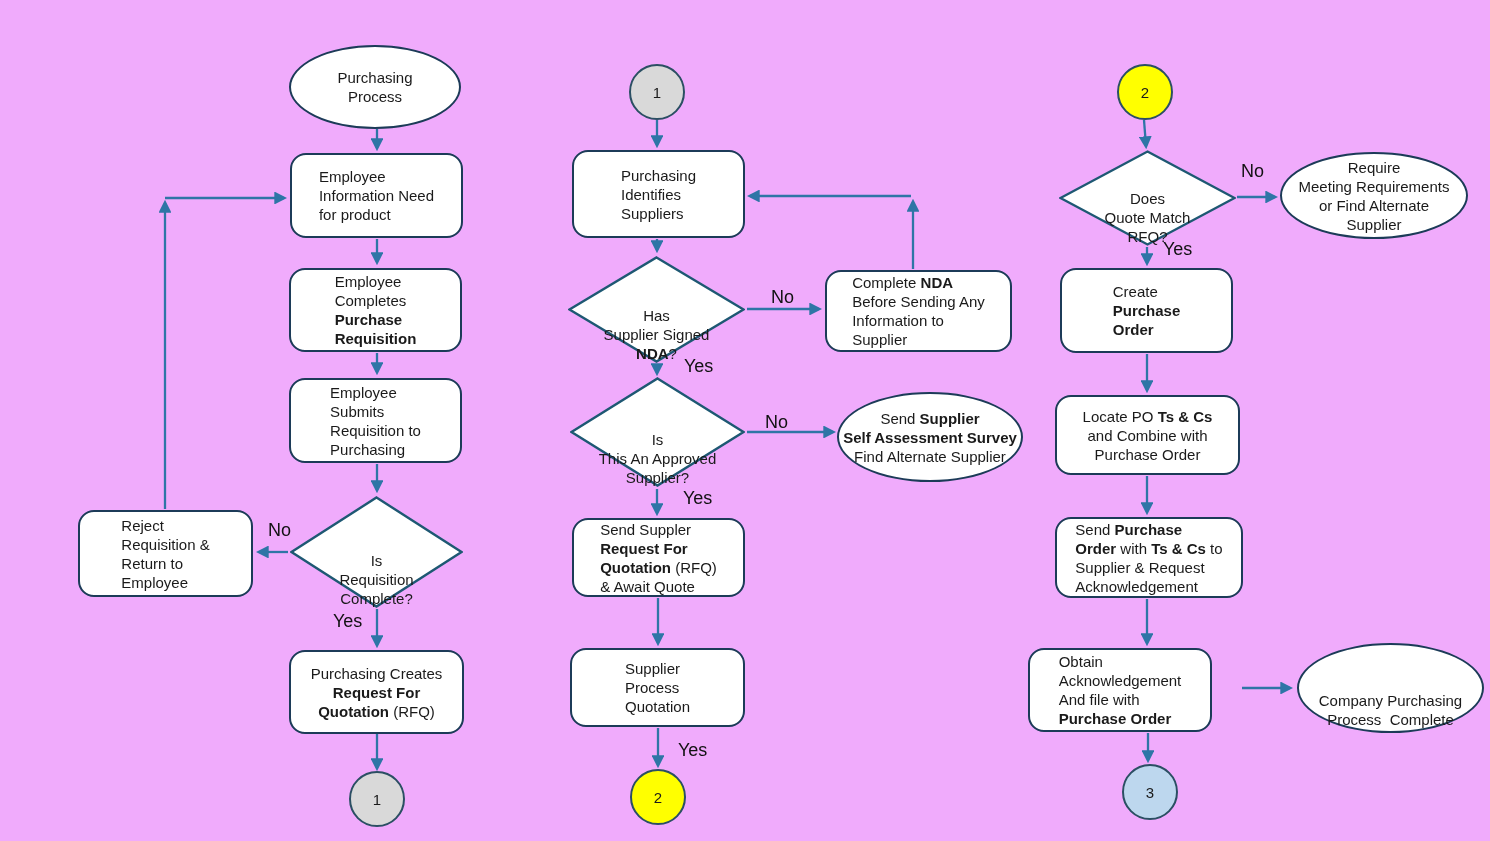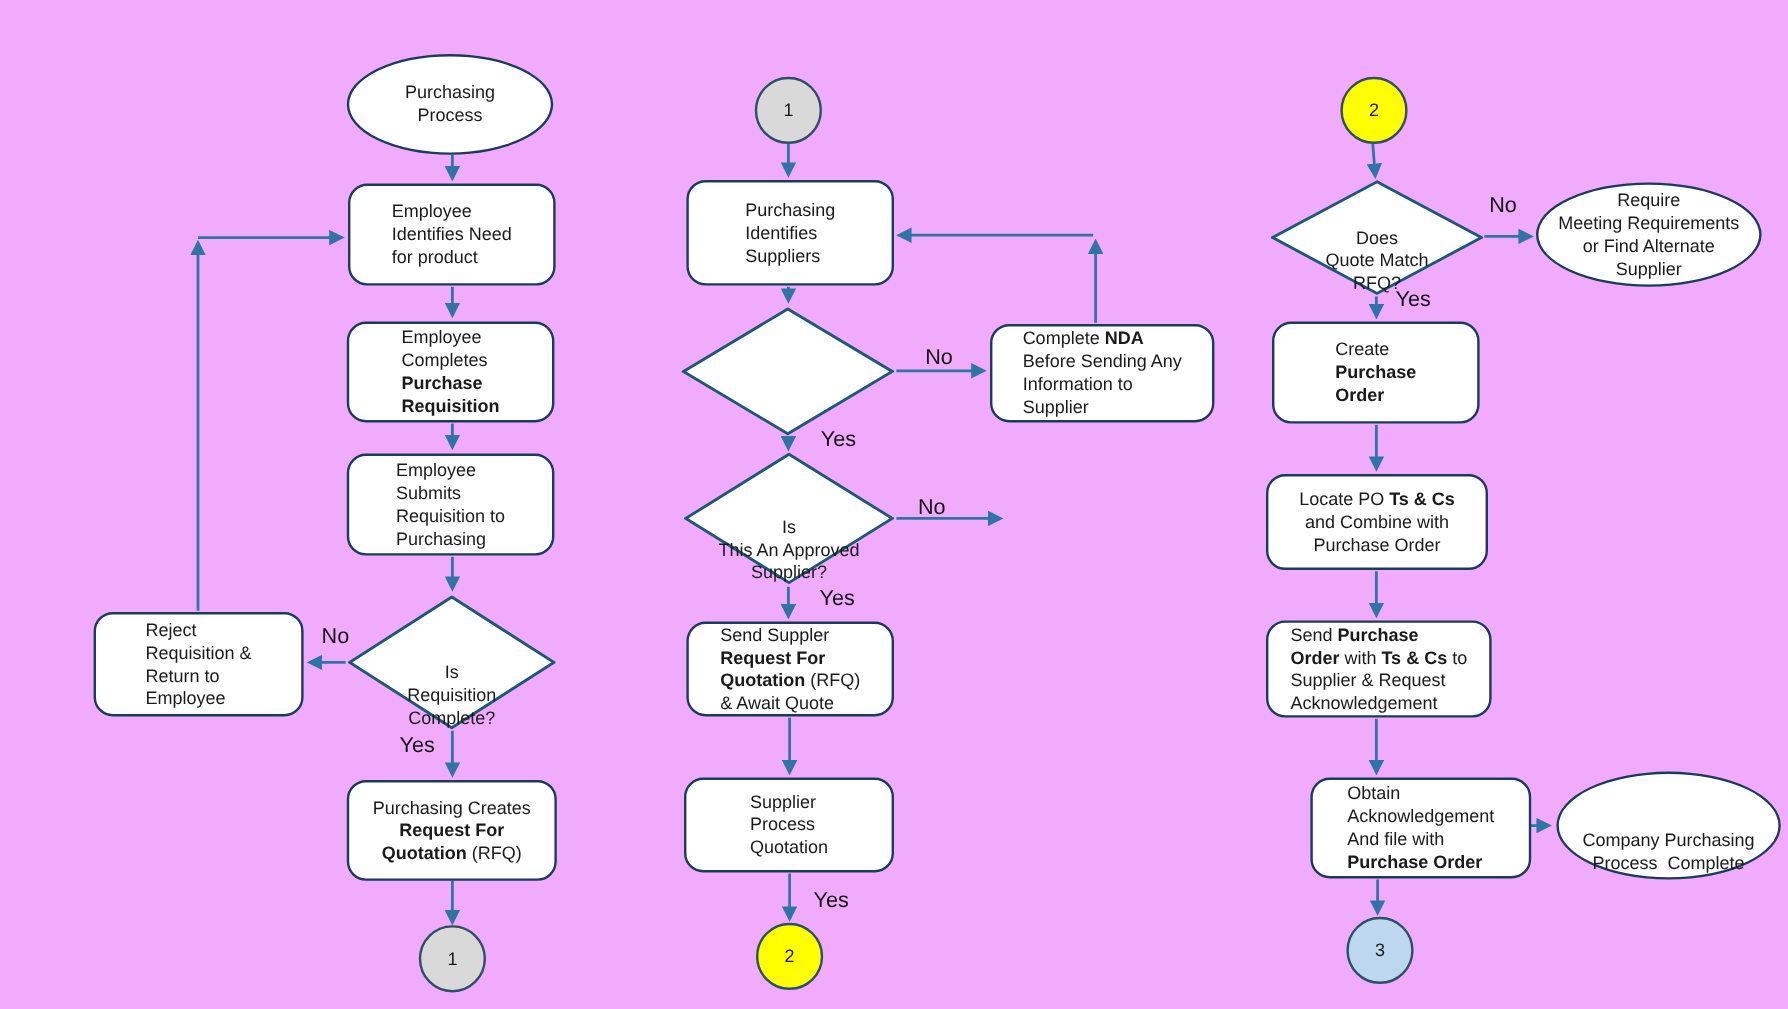--- a/index.html
+++ b/index.html
@@ -83,21 +83,21 @@
   <div class="node ellipse center" style="left:289px;top:45px;width:172px;height:84px">
     <div class="node-text">
         <div><span>Purchasing</span></div>
         <div><span>Process</span></div>
       </div>
   </div>
 
   <div class="node rect" style="left:290px;top:153px;width:173px;height:85px">
     <div class="node-text">
         <div><span>Employee</span></div>
-        <div><span>Identifies Need</span></div>
+        <div><span>Information Need</span></div>
         <div><span>for product</span></div>
       </div>
   </div>
 
   <div class="node rect" style="left:289px;top:268px;width:173px;height:84px">
     <div class="node-text">
         <div><span>Employee</span></div>
         <div><span>Completes</span></div>
         <div><span class="b">Purchase</span></div>
         <div><span class="b">Requisition</span></div>
@@ -158,20 +158,25 @@
         <div><span>Purchasing</span></div>
         <div><span>Identifies</span></div>
         <div><span>Suppliers</span></div>
       </div>
   </div>
 
   <div class="node diamond center" style="left:568px;top:256px;width:177px;height:107px">
     <svg width="177" height="107">
         <polygon points="88.5,1.5 175.5,53.5 88.5,105.5 1.5,53.5"></polygon>
       </svg>
+    <div class="node-text">
+        <div><span>Has</span></div>
+        <div><span>Supplier Signed</span></div>
+        <div><span class="b">NDA</span><span>?</span></div>
+      </div>
   </div>
 
   <div class="node rect" style="left:825px;top:270px;width:187px;height:82px">
     <div class="node-text">
         <div><span>Complete </span><span class="b">NDA</span></div>
         <div><span>Before Sending Any</span></div>
         <div><span>Information to</span></div>
         <div><span>Supplier</span></div>
       </div>
   </div>
@@ -180,20 +185,27 @@
     <svg width="175" height="110">
         <polygon points="87.5,1.5 173.5,55 87.5,108.5 1.5,55"></polygon>
       </svg>
     <div class="node-text">
         <div><span>Is</span></div>
         <div><span>This An Approved</span></div>
         <div><span>Supplier?</span></div>
       </div>
   </div>
 
+  <div class="node ellipse center" style="left:837px;top:392px;width:186px;height:90px">
+    <div class="node-text">
+        <div><span>Send </span><span class="b">Supplier</span></div>
+        <div><span class="b">Self Assessment Survey</span></div>
+        <div><span>Find Alternate Supplier</span></div>
+      </div>
+  </div>
 
   <div class="node rect" style="left:572px;top:518px;width:173px;height:79px">
     <div class="node-text">
         <div><span>Send Suppler</span></div>
         <div><span class="b">Request For</span></div>
         <div><span class="b">Quotation</span><span> (RFQ)</span></div>
         <div><span>&amp; Await Quote</span></div>
       </div>
   </div>
 
@@ -255,21 +267,21 @@
 
   <div class="node rect" style="left:1055px;top:517px;width:188px;height:81px">
     <div class="node-text">
         <div><span>Send </span><span class="b">Purchase</span></div>
         <div><span class="b">Order</span><span> with </span><span class="b">Ts &amp; Cs</span><span> to</span></div>
         <div><span>Supplier &amp; Request</span></div>
         <div><span>Acknowledgement</span></div>
       </div>
   </div>
 
-  <div class="node rect" style="left:1092px;top:648px;width:184px;height:84px">
+  <div class="node rect" style="left:1028px;top:648px;width:184px;height:84px">
     <div class="node-text">
         <div><span>Obtain</span></div>
         <div><span>Acknowledgement</span></div>
         <div><span>And file with</span></div>
         <div><span class="b">Purchase Order</span></div>
       </div>
   </div>
 
   <div class="node ellipse center" style="left:1297px;top:643px;width:187px;height:90px">
     <div class="node-text pre"><div><span>Company Purchasing</span></div><div><span>Process  Complete</span></div></div>

